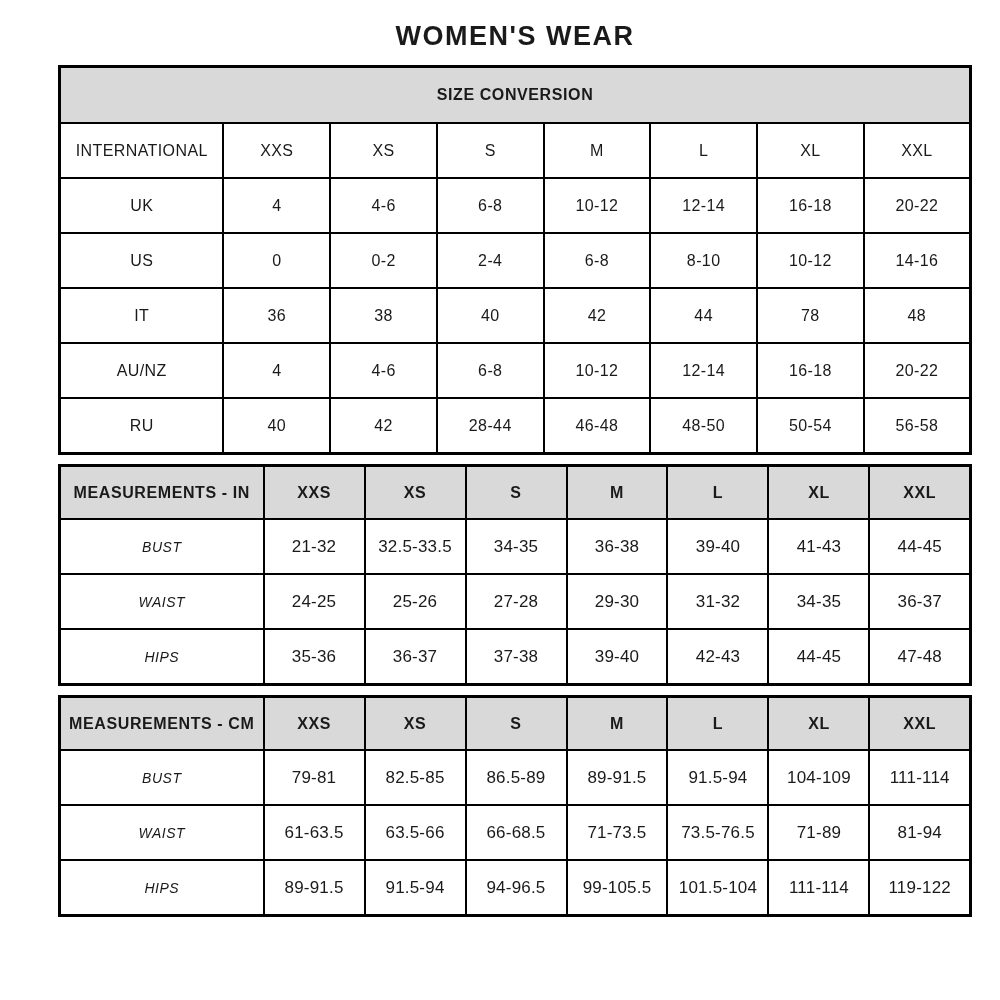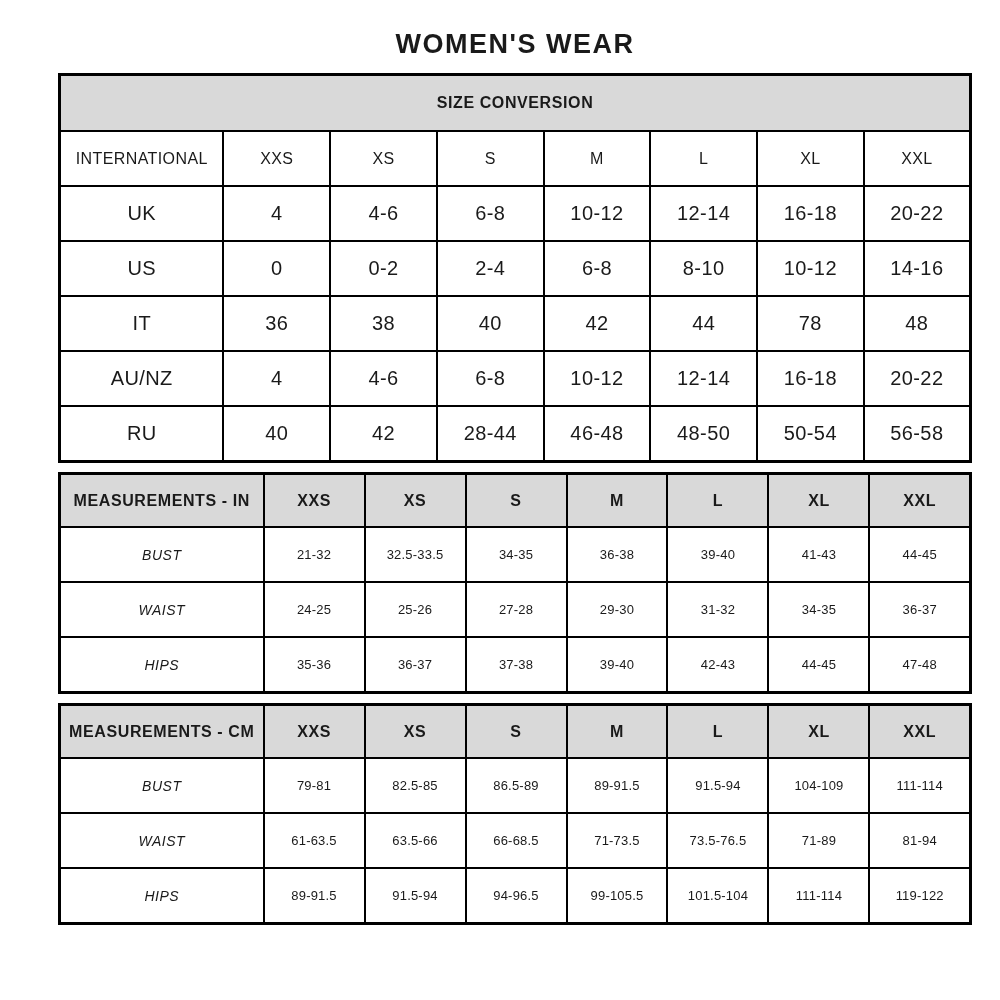--- a/index.html
+++ b/index.html
@@ -9,21 +9,21 @@
     --page-bg:#ffffff;
   }
   html,body{margin:0;padding:0;}
   body{
     width:1000px;height:1000px;box-sizing:border-box;
     background:var(--page-bg);
     color:var(--text);
     font-family:"Liberation Sans",sans-serif;
     overflow:hidden;
   }
-  .page{padding:16px 28px;margin-left:30px;}
+  .page{padding:8px 28px;margin-left:30px;}
   .main-title{
     text-align:center;
     font-size:27px;
     font-weight:700;
     letter-spacing:1.5px;
     padding-top:12px;
     margin:0 0 13px 0;
     line-height:1.2;
   }
   table.sheet{
@@ -53,28 +53,28 @@
   }
   
   .t-sizes .head-plain{
     height:53px;
     font-weight:400;
     font-size:16px;
     letter-spacing:0.4px;
   }
   .t-sizes td{
     height:53px;
-    font-size:20px;
+    font-size:16px;
     letter-spacing:0.4px;
   }
   
   .t-meas .col-head{height:51px;}
   .t-meas td{height:53px;}
   .t-meas td.row-label{font-size:14px;letter-spacing:0.5px;font-style:italic;}
-  .t-meas td.value{font-size:13px;letter-spacing:0.2px;}
+  .t-meas td.value{font-size:17px;letter-spacing:0.2px;}
 </style>
 </head>
 <body>
 
 <div class="page">
 
   <div class="main-title">WOMEN'S WEAR</div>
 
   <table class="sheet t-sizes">
     <colgroup>

